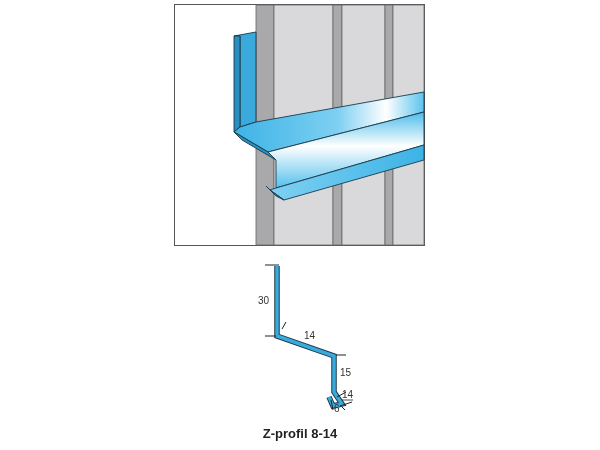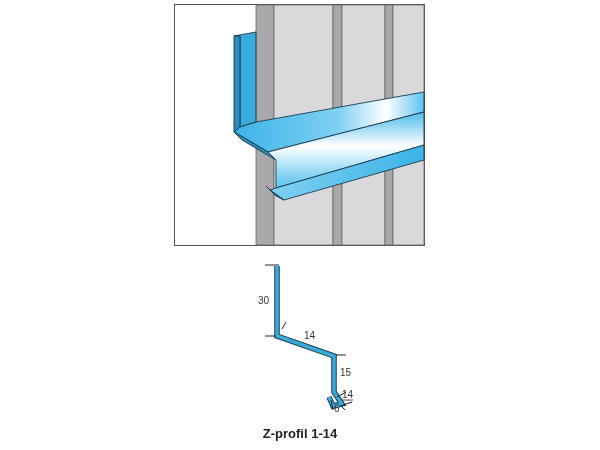--- a/index.html
+++ b/index.html
@@ -72,13 +72,13 @@
     </g>
     <text class="dim-label" x="258" y="304">30</text>
     <text class="dim-label" x="304" y="339">14</text>
     <text class="dim-label" x="340" y="376">15</text>
     <text class="dim-label" x="342" y="398">14</text>
     <text class="dim-label" x="334" y="412">6</text>
     <line x1="342" y1="400" x2="353" y2="400" stroke="#222" stroke-width="0.8"></line>
   </g>
 </svg>
 
-<div class="caption">Z-profil 1-14</div>
+<div class="caption">Z-profil 8-14</div>
 
 </body></html>

